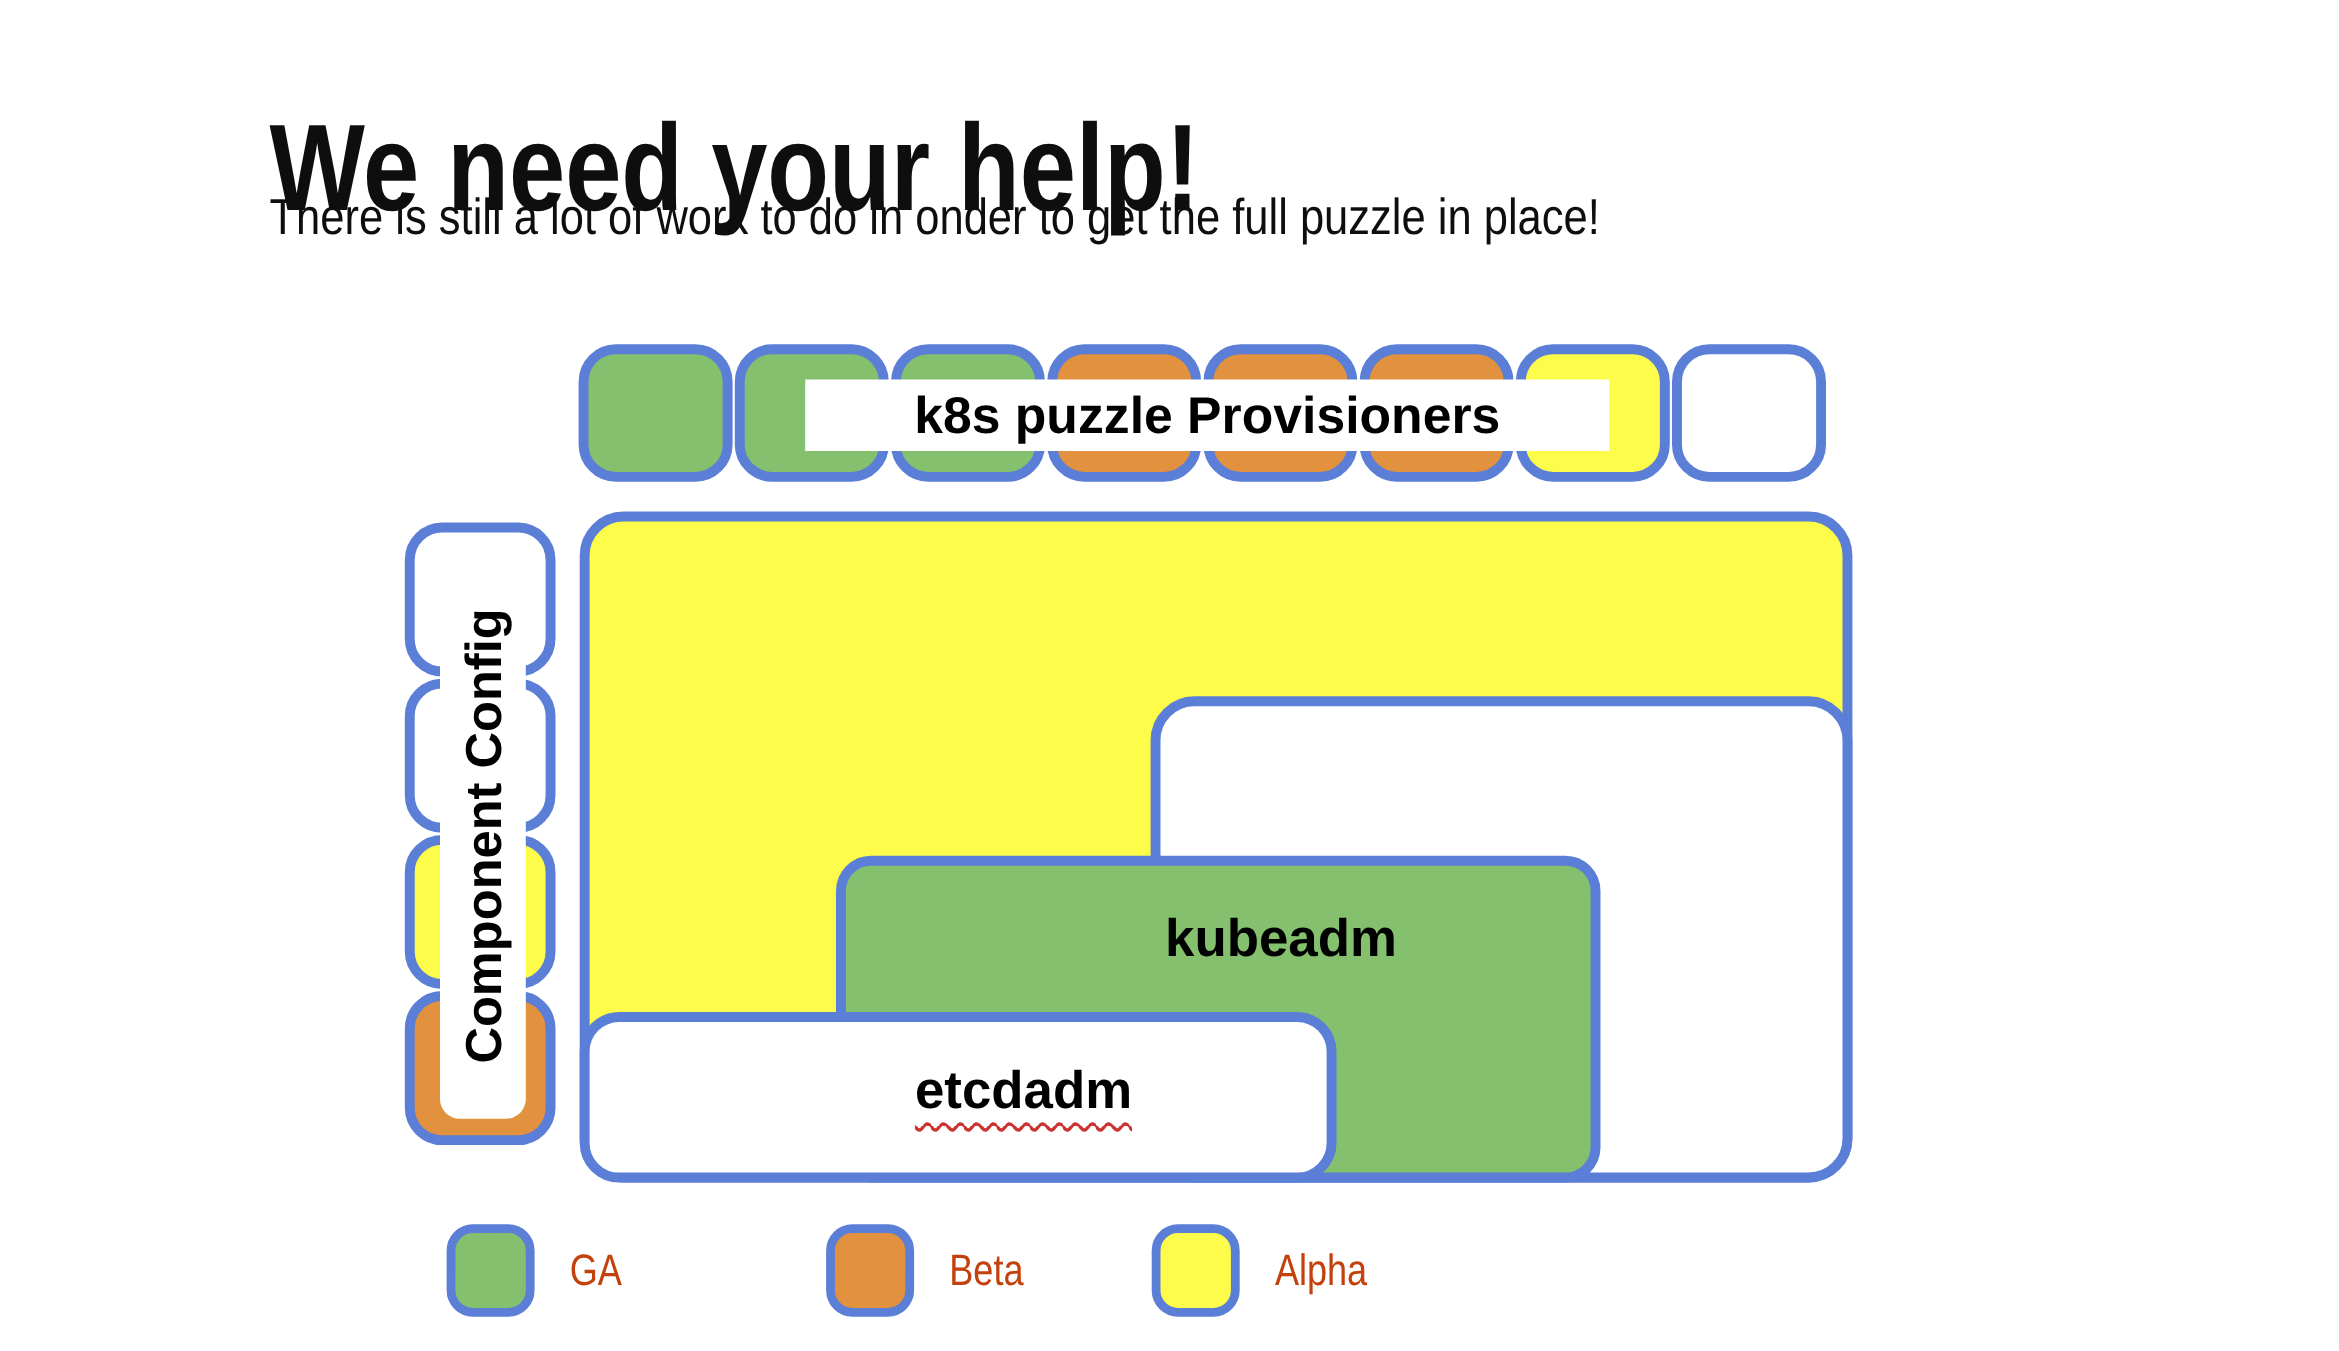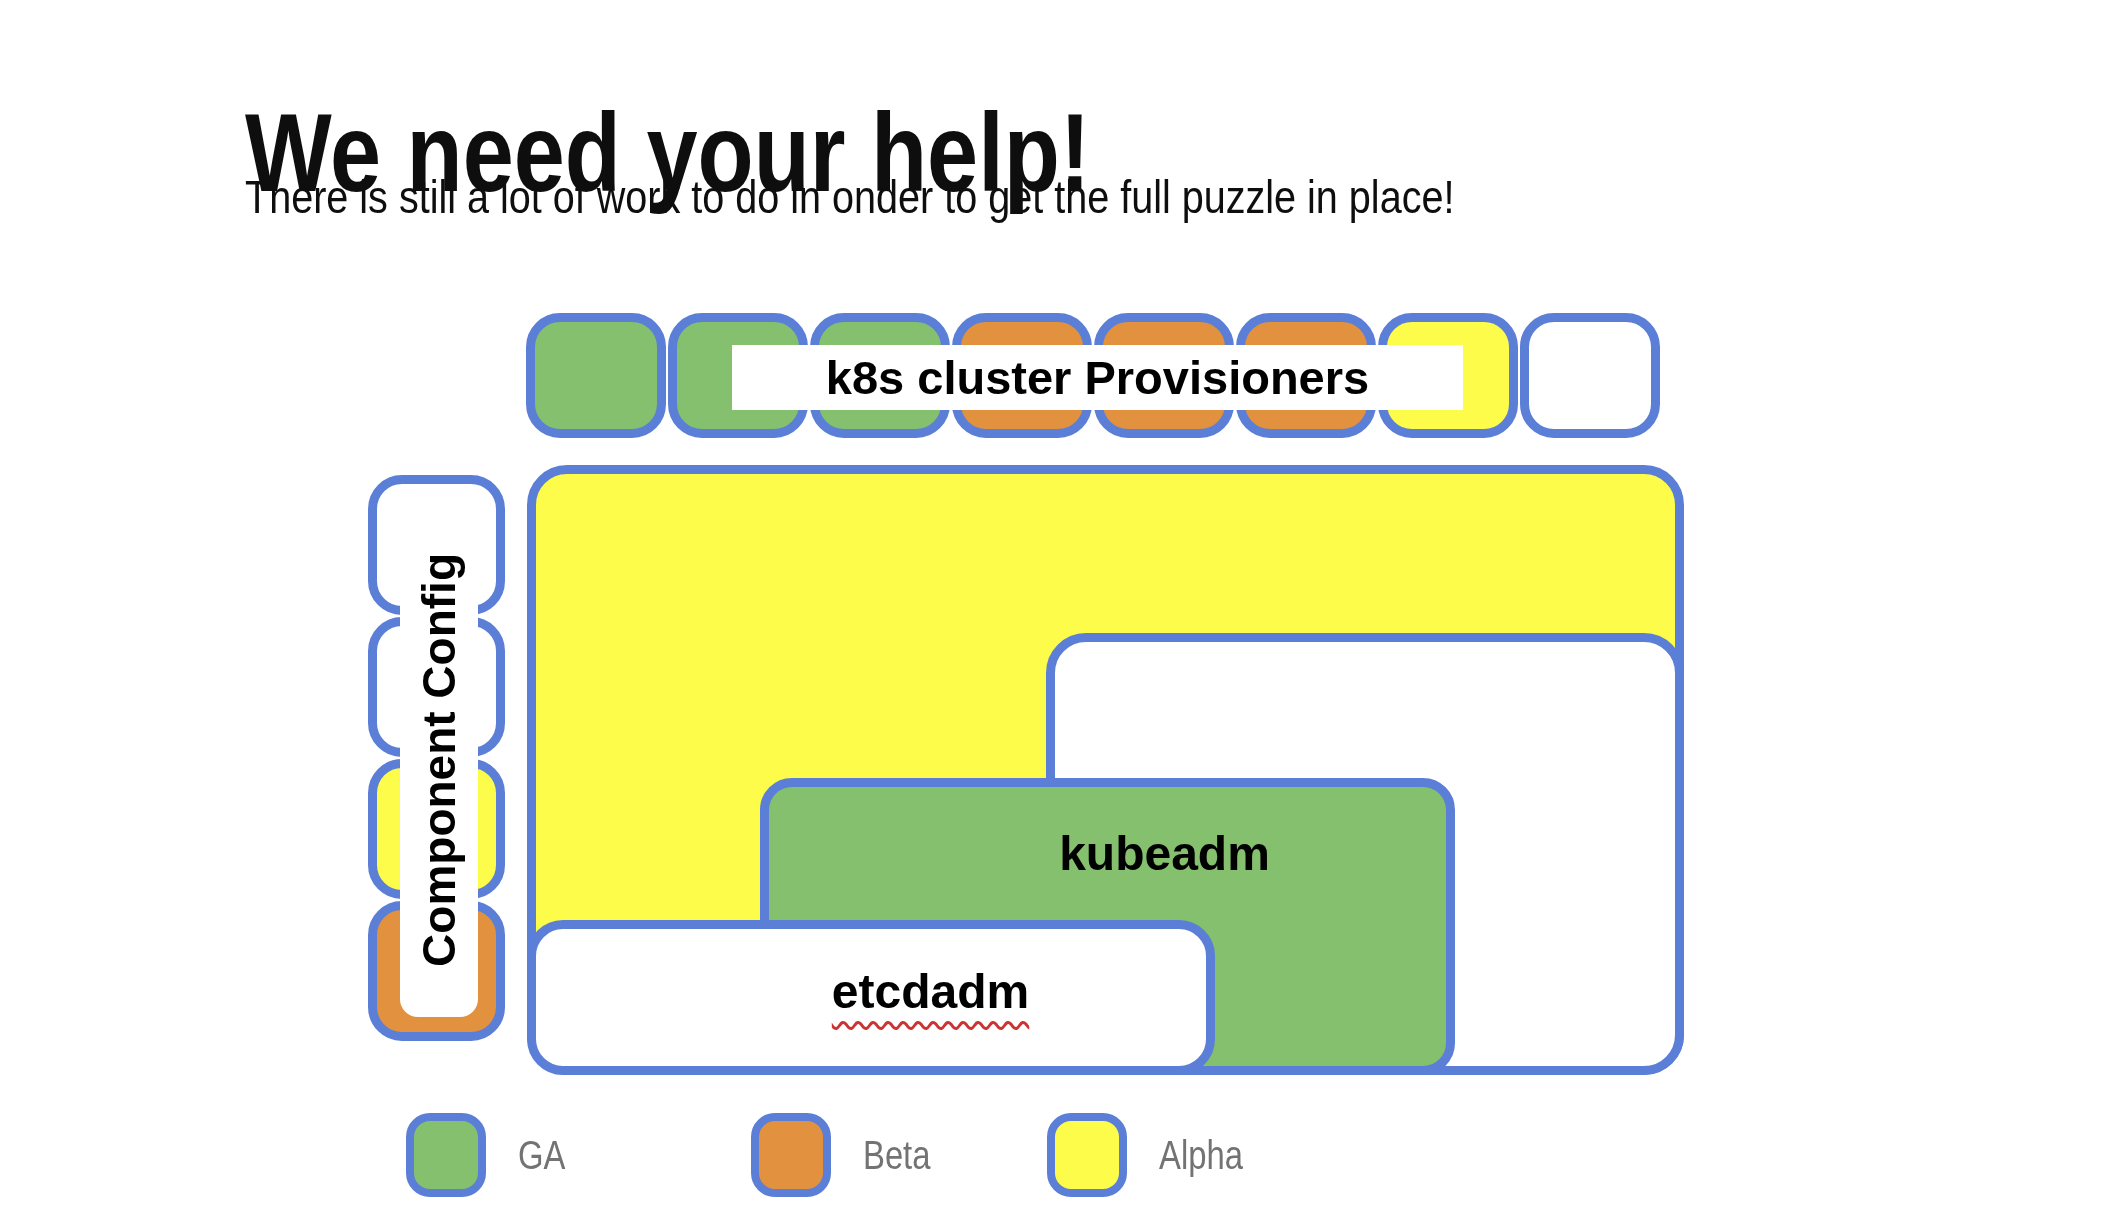--- a/index.html
+++ b/index.html
@@ -55,21 +55,21 @@
     text-decoration-line:underline; text-decoration-style:wavy; text-decoration-color:#cc3333;
     text-decoration-thickness:2.5px; text-underline-offset:13px; text-decoration-skip-ink:none;
   }
 
   
   .legend-item { position:absolute; display:flex; align-items:center; }
   .legend-item .swatch {
     box-sizing:border-box; width:80px; height:84px; border:8px solid #5b7ed7;
     border-radius:24px; background:#fff; flex:0 0 auto;
   }
-  .legend-item .legend-text { margin-left:32px; font-size:40px; color:#737373; }
+  .legend-item .legend-text { margin-left:32px; font-size:40px; color:#c2410c; }
   .legend-ga        { left:406px;  top:1113px; }
   .legend-beta      { left:751px;  top:1113px; }
   .legend-alpha     { left:1035px; top:1113px;margin-left:12px; }
   .legend-prealpha  { left:1354px; top:1113px; }
 </style>
 </head>
 <body>
 
 <div class="slide">
 
@@ -81,21 +81,21 @@
       <div class="piece" style="background: rgb(132, 192, 109);"></div>
       <div class="piece" style="background: rgb(132, 192, 109);"></div>
       <div class="piece" style="background: rgb(132, 192, 109);"></div>
       <div class="piece" style="background: rgb(226, 145, 62);"></div>
       <div class="piece" style="background: rgb(226, 145, 62);"></div>
       <div class="piece" style="background: rgb(226, 145, 62);"></div>
       <div class="piece" style="background: rgb(253, 252, 74);"></div>
       <div class="piece" style="background: rgb(255, 255, 255);"></div>
     </div>
   <div class="prov-label">
-    <span>k8s cluster Provisioners</span>
+    <span>k8s puzzle Provisioners</span>
   </div>
 
   <div class="cc-col">
       <div class="piece" style="background: rgb(255, 255, 255);"></div>
       <div class="piece" style="background: rgb(255, 255, 255);"></div>
       <div class="piece" style="background: rgb(253, 252, 74);"></div>
       <div class="piece" style="background: rgb(226, 145, 62);"></div>
     </div>
   <div class="cc-label">
     <span>Component Config</span>

